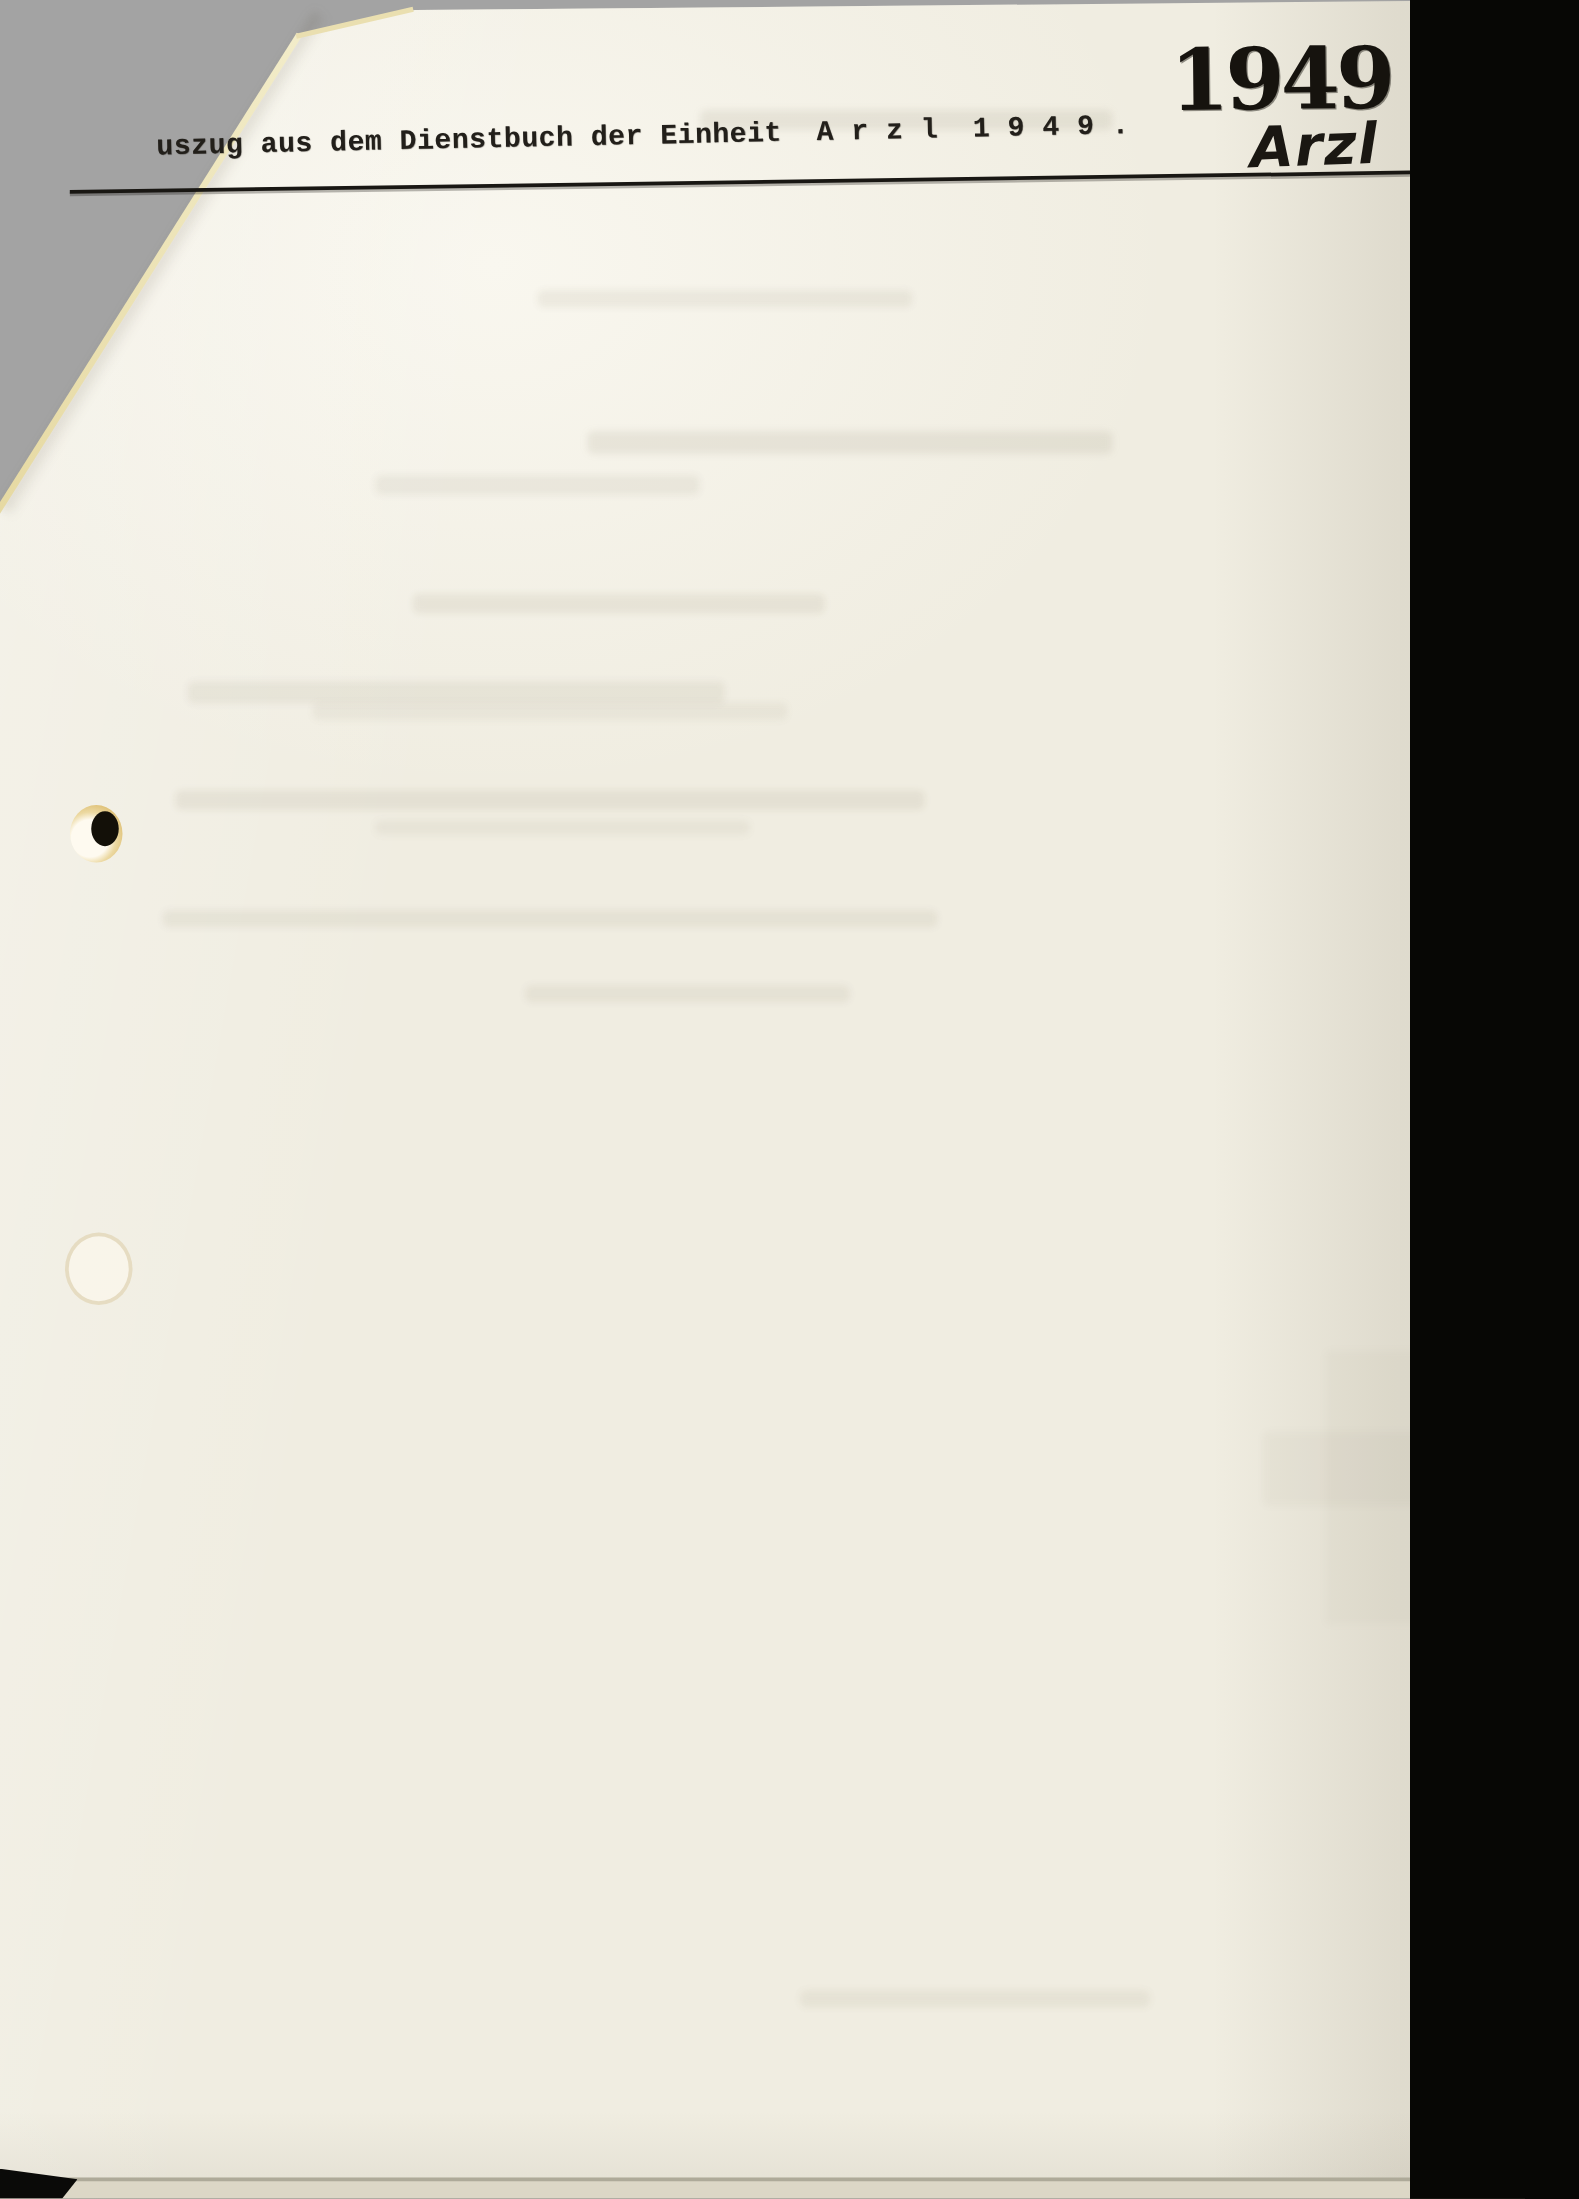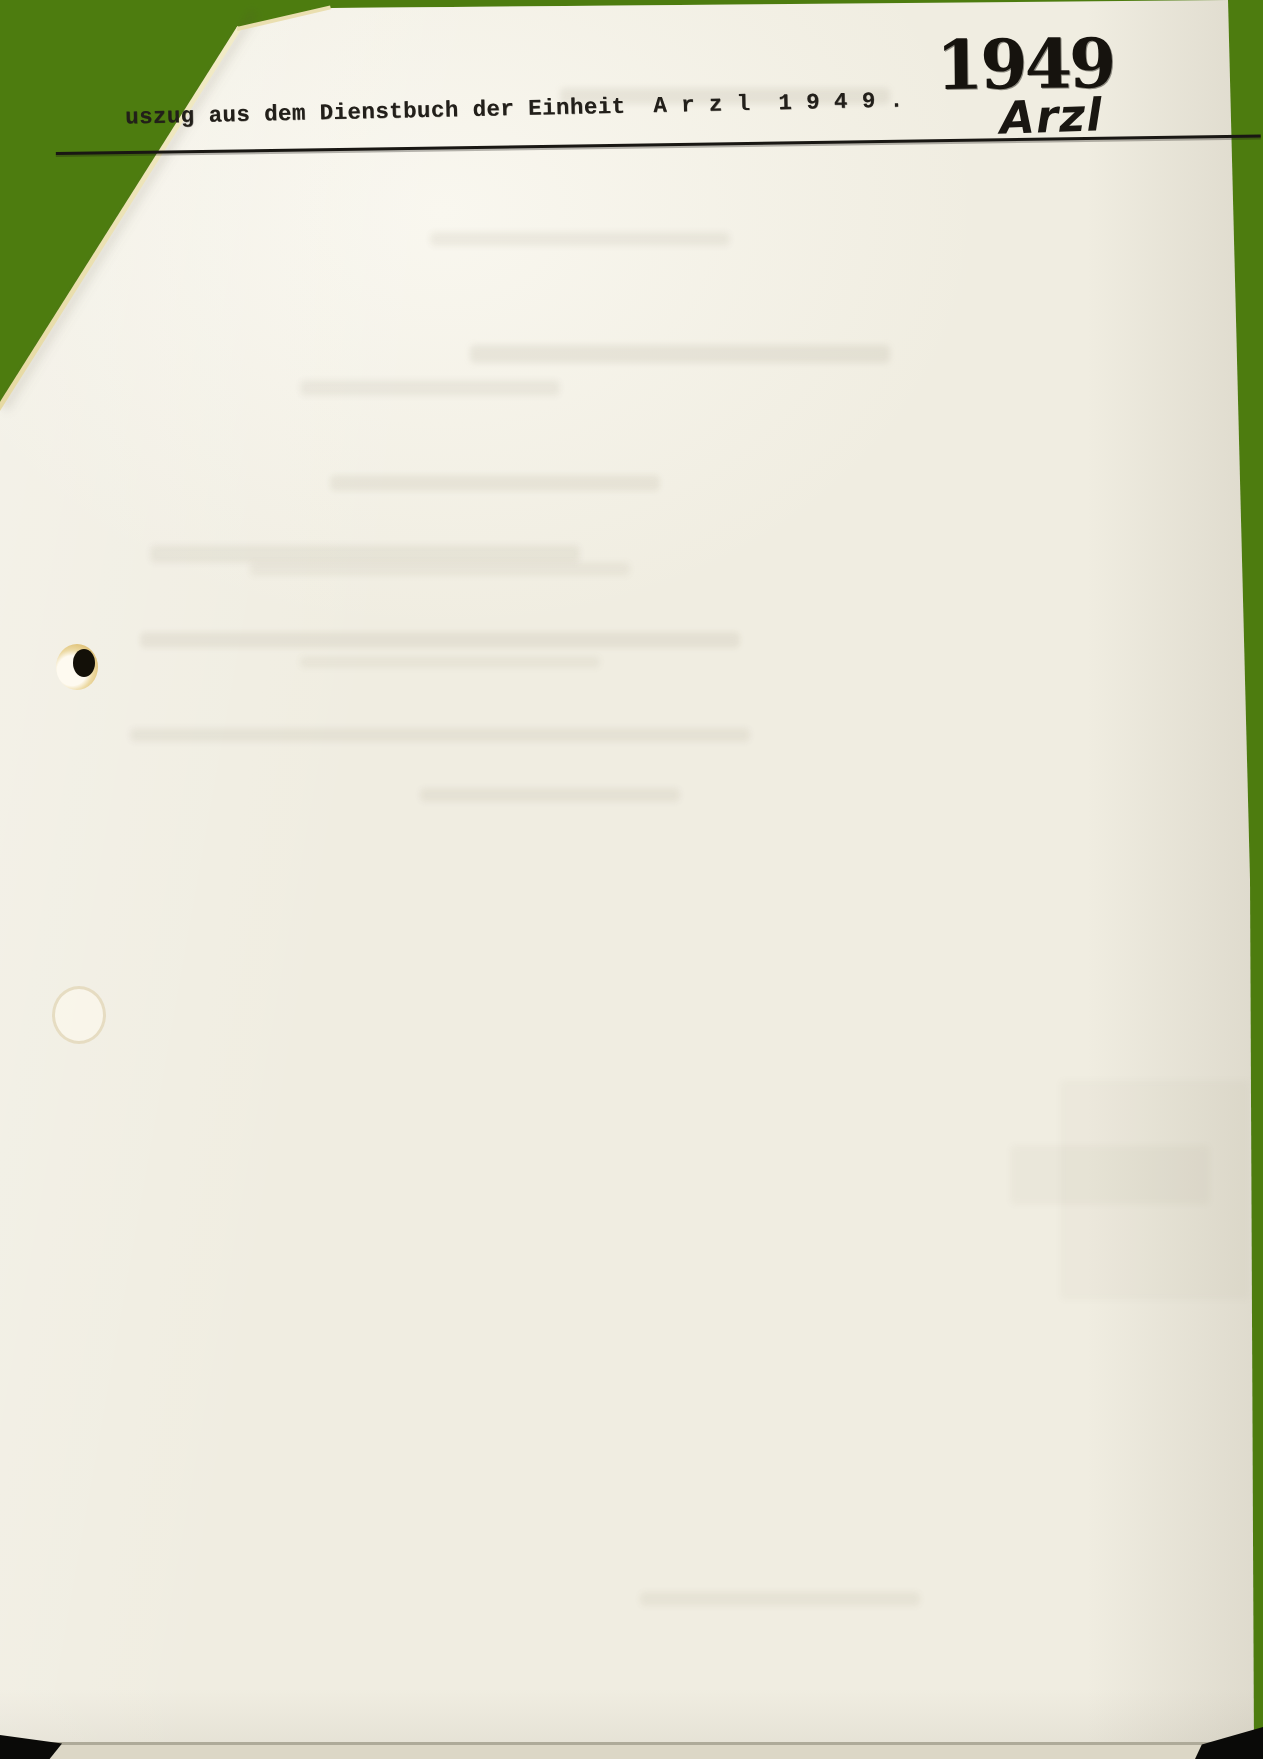--- a/index.html
+++ b/index.html
@@ -1,16 +1,16 @@
 <!DOCTYPE html>
 <html><head>
 <meta charset="utf-8">
 <style>
   html,body{margin:0;padding:0;background:#070705;}
-  #canvas{position:relative;width:1263px;height:1759px;background:#4d7c0f;overflow:hidden;
+  #canvas{position:relative;width:1128px;height:1759px;background:#a3a3a3;overflow:hidden;
           font-family:"Liberation Mono","DejaVu Sans Mono",monospace;}
   
   .paper{position:absolute;inset:0;
     background:
       linear-gradient(100deg, rgba(255,255,255,.28), rgba(255,255,255,0) 32%),
       radial-gradient(900px 700px at 35% 12%, #f9f7ef 0%, rgba(249,247,239,0) 60%),
       linear-gradient(to right, rgba(0,0,0,0) 86%, rgba(120,110,88,.14) 99%),
       linear-gradient(to bottom, rgba(0,0,0,0) 96%, rgba(110,100,80,.10) 100%),
       #f0ede1;
     clip-path:polygon(238px 30px,332px 8px,1228px 0px,1250px 880px,1254px 1759px,0px 1759px,0px 408px);}

